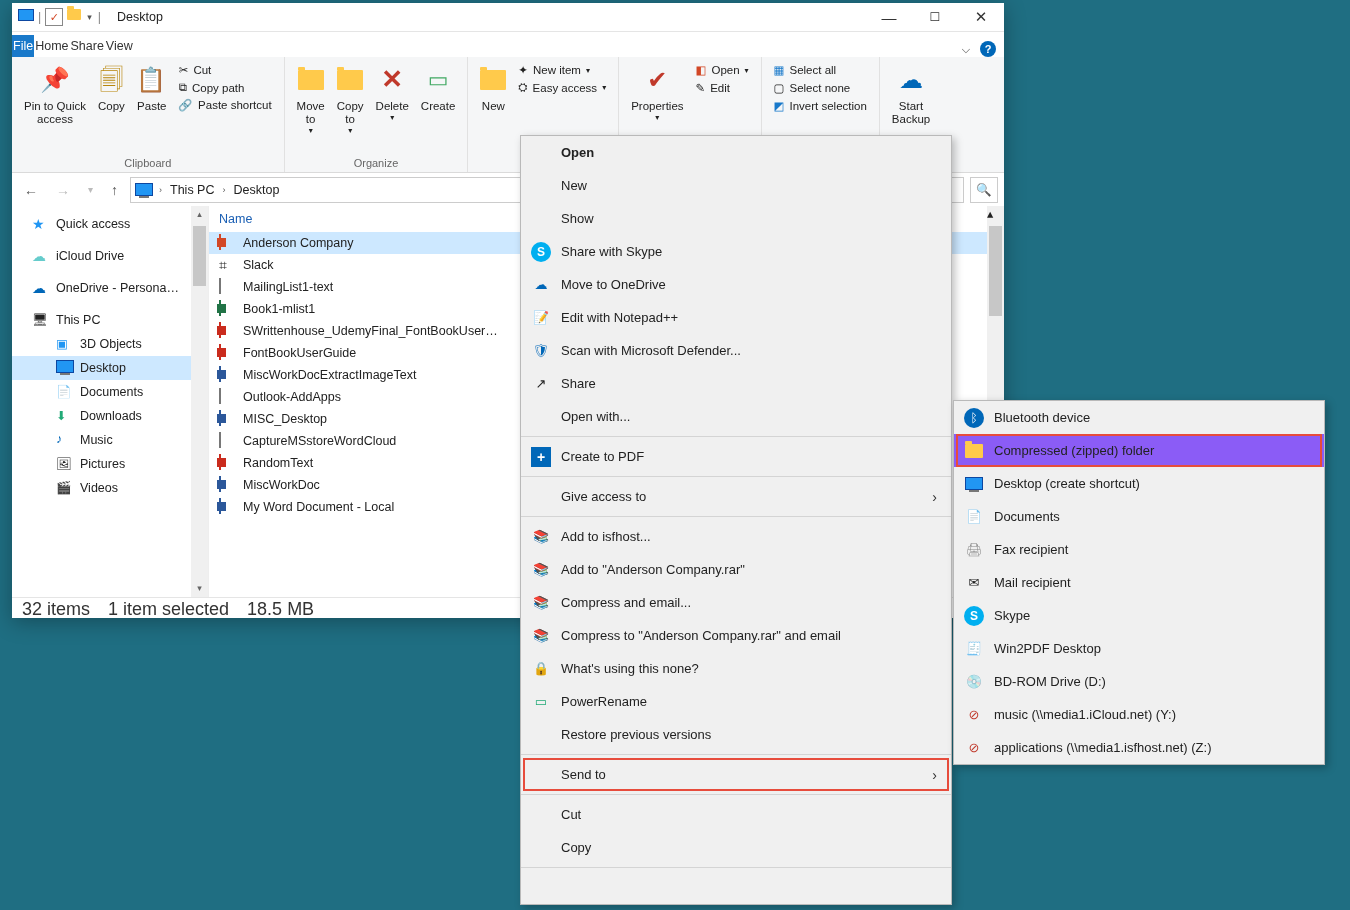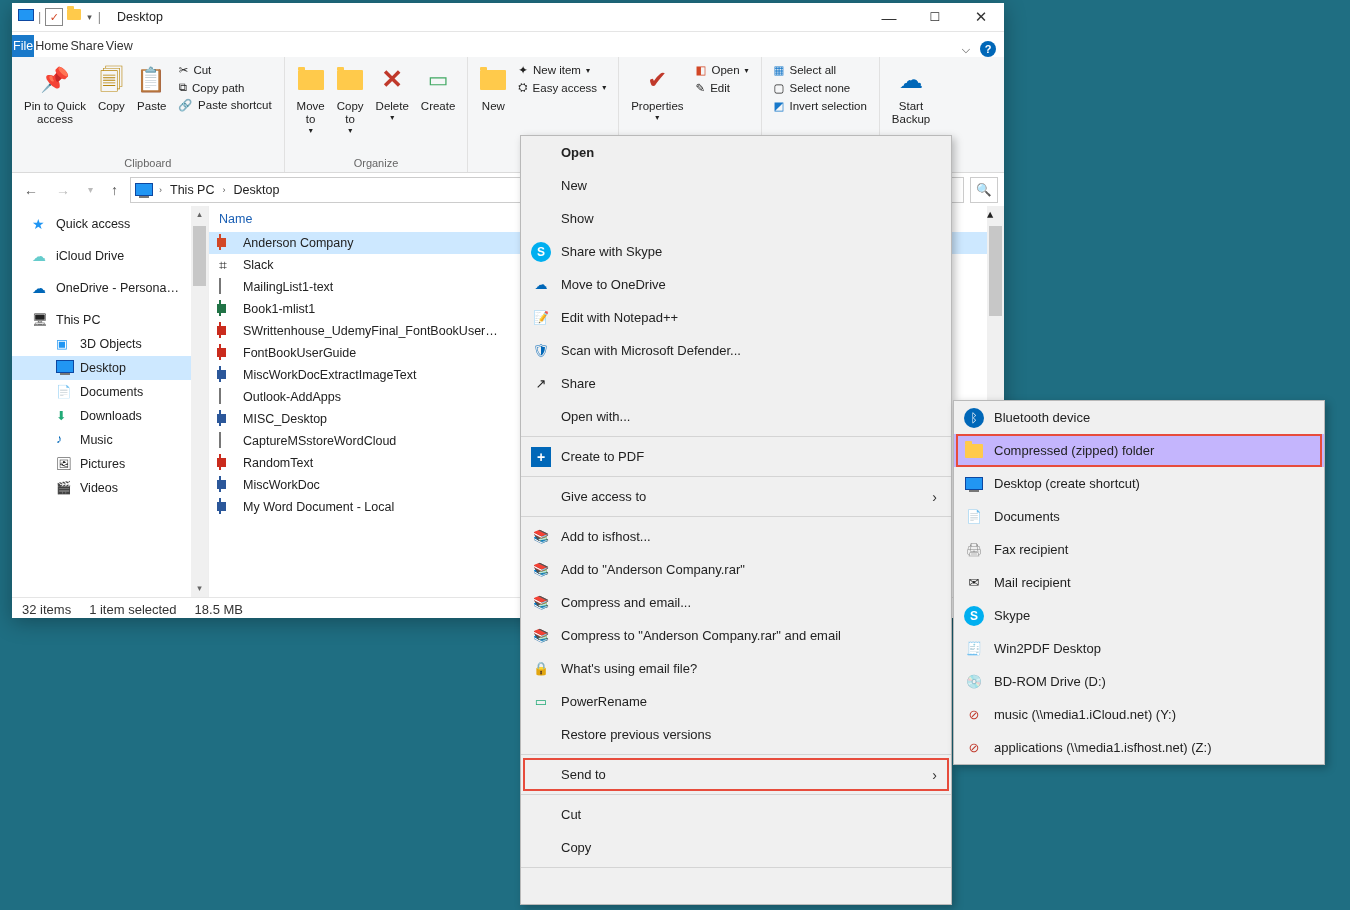--- a/index.html
+++ b/index.html
@@ -49,34 +49,34 @@
   .navitem.sel{background:#cde8ff;}
   .navitem.strong{padding-left:20px;}
   .ni-ico{width:16px;height:16px;flex:none;}
   .filepane{flex:1;position:relative;overflow:hidden;}
   .filepane .sb{position:absolute;right:0;top:0;width:17px;height:100%;background:#f0f0f0;}
   .filepane .sb .th{position:absolute;left:2px;right:2px;top:20px;height:90px;background:#c7c7c7;}
   .colhdr{padding:6px 10px;color:#1a5fb4;font-size:12.5px;}
   .frow{display:flex;align-items:center;padding:3px 10px;gap:8px;white-space:nowrap;}
   .frow.sel{background:#cde8ff;}
   .fico{width:16px;height:16px;flex:none;}
-  .status{height:23px;border-top:1px solid #e5e5e5;display:flex;align-items:center;gap:18px;padding:0 10px;font-size:13px;color:#333;}
+  .status{height:23px;border-top:1px solid #e5e5e5;display:flex;align-items:center;gap:18px;padding:0 10px;font-size:18px;color:#333;}
   
   .ctx{position:absolute;background:#f0f0f0;border:1px solid #b9b9b9;box-shadow:3px 3px 8px rgba(0,0,0,.25);font-size:13px;}
   .ctx1{left:520px;top:135px;width:430px;}
   .ctx2{left:953px;top:400px;width:370px;}
   .ctx .row{display:flex;align-items:center;padding:4px 14px 4px 10px;gap:10px;min-height:25px;}
   .ctx .row.bold{font-weight:bold;}
   .ctx .row .mico{width:20px;height:20px;flex:none;display:flex;align-items:center;justify-content:center;}
   .ctx .row .arrow{margin-left:auto;color:#333;font-size:14px;}
   .ctx hr{border:none;border-top:1px solid #d4d4d4;margin:3px 0;}
   .ctx .row.noicon{padding-left:40px;}
   .ctx .hl{position:relative;}
   .ctx .hl::after{content:"";position:absolute;left:2px;right:2px;top:0;bottom:0;border:2px solid #e74c3c;pointer-events:none;}
-  .ctx2 .row.hl{background:#c4b5fd;}
+  .ctx2 .row.hl{background:#8b5cf6;}
   
   .folder{background:#ffca4b;width:100%;height:100%;border-radius:1px;position:relative;}
   .folder::before{content:"";position:absolute;left:0;top:-3px;width:7px;height:3px;background:#ffca4b;border-radius:1px 1px 0 0;}
   .doc{background:#fff;border:1px solid #888;width:12px;height:15px;position:relative;}
   .doc.word{border-color:#2b579a;} .doc.word::after{content:"";position:absolute;left:-3px;top:3px;width:9px;height:9px;background:#2b579a;}
   .doc.excel{border-color:#217346;} .doc.excel::after{content:"";position:absolute;left:-3px;top:3px;width:9px;height:9px;background:#217346;}
   .doc.pdf{border-color:#ca2b1d;} .doc.pdf::after{content:"";position:absolute;left:-3px;top:3px;width:9px;height:9px;background:#ca2b1d;}
   .doc.ppt{border-color:#d24726;} .doc.ppt::after{content:"";position:absolute;left:-3px;top:3px;width:9px;height:9px;background:#d24726;}
   .doc.txt{border-color:#777;}
   .monitor{width:16px;height:11px;background:#2196f3;border:1px solid #0d47a1;position:relative;}
@@ -468,21 +468,21 @@
   <div class="row">
       <div class="mico">📚</div>
       <span>Compress and email...</span>
     </div>
   <div class="row">
       <div class="mico">📚</div>
       <span>Compress to "Anderson Company.rar" and email</span>
     </div>
   <div class="row">
       <div class="mico" style="color:#888">🔒</div>
-      <span>What's using email file?</span>
+      <span>What's using this none?</span>
     </div>
   <div class="row">
       <div class="mico" style="color:#2a7">▭</div>
       <span>PowerRename</span>
     </div>
   <div class="row noicon">
       <span>Restore previous versions</span>
     </div>
   <hr>
   <div class="row noicon hl">

